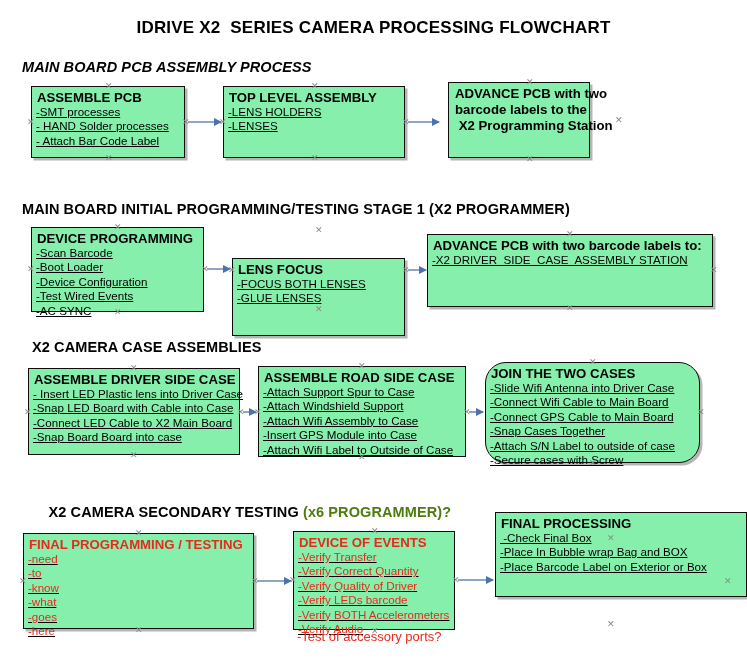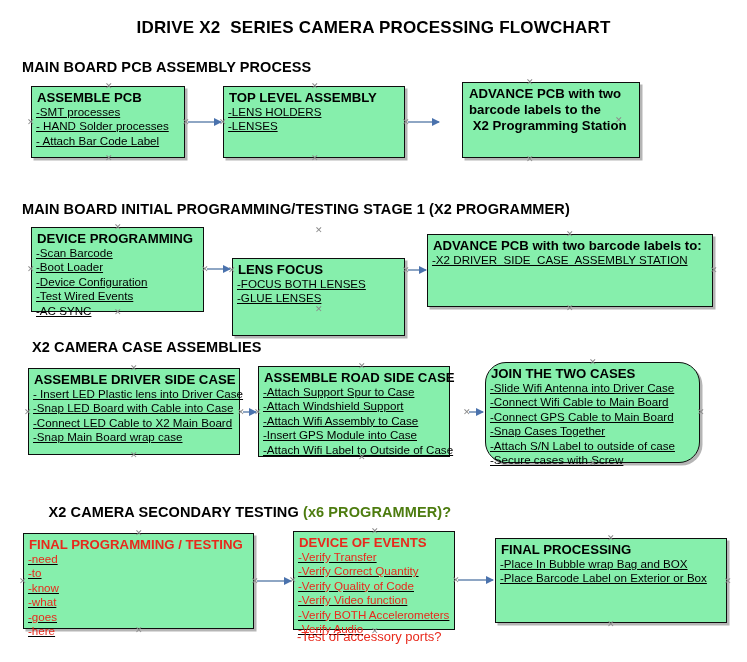--- a/index.html
+++ b/index.html
@@ -116,21 +116,21 @@
     user-select: none;
   }
 </style>
 </head>
 <body>
 
 <div class="canvas">
 
   <div class="main-title">IDRIVE X2  SERIES CAMERA PROCESSING FLOWCHART</div>
 
-  <div class="section-title" style="left:22px; top:59px;">MAIN BOARD PCB ASSEMBLY PROCESS</div>
+  <div class="section-title" style="left:22px; top:59px;font-style:italic;">MAIN BOARD PCB ASSEMBLY PROCESS</div>
 
   <div class="node" style="left:31px; top:86px; width:154px; height:72px;">
     <div class="node-head">ASSEMBLE PCB</div>
     <div class="node-lines">
       <div class="node-line">-SMT processes</div>
       <div class="node-line">- HAND Solder processes</div>
       <div class="node-line">- Attach Bar Code Label</div>
     </div>
   </div>
   <span class="handle" style="left:105px; top:82px;">✕</span>
@@ -147,21 +147,21 @@
       <div class="node-line">-LENSES</div>
     </div>
   </div>
   <span class="handle" style="left:311px; top:82px;">✕</span>
   <span class="handle" style="left:311px; top:154px;">✕</span>
   <span class="handle" style="left:219px; top:118px;">✕</span>
   <span class="handle" style="left:402px; top:118px;">✕</span>
 
   <div class="conn" style="left:408px; top:121px; width:31px;"></div>
 
-  <div class="node" style="left:462px; top:82px; width:178px; height:76px;">
+  <div class="node" style="left:448px; top:82px; width:142px; height:76px;">
     <div class="node-head-lines" style="padding:3px 0 0 5px;">
       <div class="node-line">ADVANCE PCB with two</div>
       <div class="node-line">barcode labels to the</div>
       <div class="node-line"> X2 Programming Station</div>
     </div>
   </div>
   <span class="handle" style="left:526px; top:78px;">✕</span>
   <span class="handle" style="left:526px; top:155px;">✕</span>
   <span class="handle" style="left:615px; top:116px;">✕</span>
 
@@ -209,31 +209,31 @@
   <span class="handle" style="left:710px; top:266px;">✕</span>
 
   <div class="section-title" style="left:32px; top:339px;">X2 CAMERA CASE ASSEMBLIES</div>
 
   <div class="node shadowless" style="left:28px; top:368px; width:212px; height:87px;">
     <div class="node-head">ASSEMBLE DRIVER SIDE CASE</div>
     <div class="node-lines">
       <div class="node-line">- Insert LED Plastic lens into Driver Case</div>
       <div class="node-line">-Snap LED Board with Cable into Case</div>
       <div class="node-line">-Connect LED Cable to X2 Main Board</div>
-      <div class="node-line">-Snap Main Board wrap case</div>
+      <div class="node-line">-Snap Board Board into case</div>
     </div>
   </div>
   <span class="handle" style="left:130px; top:364px;">✕</span>
   <span class="handle" style="left:130px; top:451px;">✕</span>
   <span class="handle" style="left:24px; top:408px;">✕</span>
   <span class="handle" style="left:237px; top:408px;">✕</span>
 
   <div class="conn" style="left:243px; top:411px; width:13px;"></div>
 
-  <div class="node shadowless" style="left:258px; top:366px; width:192px; height:91px;">
+  <div class="node shadowless" style="left:258px; top:366px; width:208px; height:91px;">
     <div class="node-head">ASSEMBLE ROAD SIDE CASE</div>
     <div class="node-lines">
       <div class="node-line">-Attach Support Spur to Case</div>
       <div class="node-line">-Attach Windshield Support</div>
       <div class="node-line">-Attach Wifi Assembly to Case</div>
       <div class="node-line">-Insert GPS Module into Case</div>
       <div class="node-line">-Attach Wifi Label to Outside of Case</div>
     </div>
   </div>
   <span class="handle" style="left:358px; top:362px;">✕</span>
@@ -278,37 +278,38 @@
   <span class="handle" style="left:19px; top:577px;">✕</span>
   <span class="handle" style="left:251px; top:577px;">✕</span>
 
   <div class="conn" style="left:257px; top:580px; width:34px;"></div>
 
   <div class="node red shadowless" style="left:293px; top:531px; width:162px; height:99px;">
     <div class="node-head">DEVICE OF EVENTS</div>
     <div class="node-lines">
       <div class="node-line">-Verify Transfer</div>
       <div class="node-line">-Verify Correct Quantity</div>
-      <div class="node-line">-Verify Quality of Code</div>
-      <div class="node-line">-Verify Video function</div>
+      <div class="node-line">-Verify Quality of Driver</div>
+      <div class="node-line">-Verify LEDs barcode</div>
       <div class="node-line">-Verify BOTH Accelerometers</div>
       <div class="node-line">-Verify Audio</div>
     </div>
   </div>
   <div class="overflow-line" style="left:297px; top:630px;">-Test of accessory ports?</div>
   <span class="handle" style="left:371px; top:527px;">✕</span>
   <span class="handle" style="left:371px; top:627px;">✕</span>
   <span class="handle" style="left:289px; top:576px;">✕</span>
   <span class="handle" style="left:452px; top:576px;">✕</span>
 
   <div class="conn" style="left:458px; top:579px; width:35px;"></div>
 
-  <div class="node" style="left:495px; top:538px; width:232px; height:85px;">
+  <div class="node" style="left:495px; top:512px; width:252px; height:85px;">
     <div class="node-head">FINAL PROCESSING</div>
     <div class="node-lines">
+      <div class="node-line"> -Check Final Box</div>
       <div class="node-line">-Place In Bubble wrap Bag and BOX</div>
       <div class="node-line">-Place Barcode Label on Exterior or Box</div>
     </div>
   </div>
   <span class="handle" style="left:607px; top:534px;">✕</span>
   <span class="handle" style="left:607px; top:620px;">✕</span>
   <span class="handle" style="left:724px; top:577px;">✕</span>
 
 </div>
 

